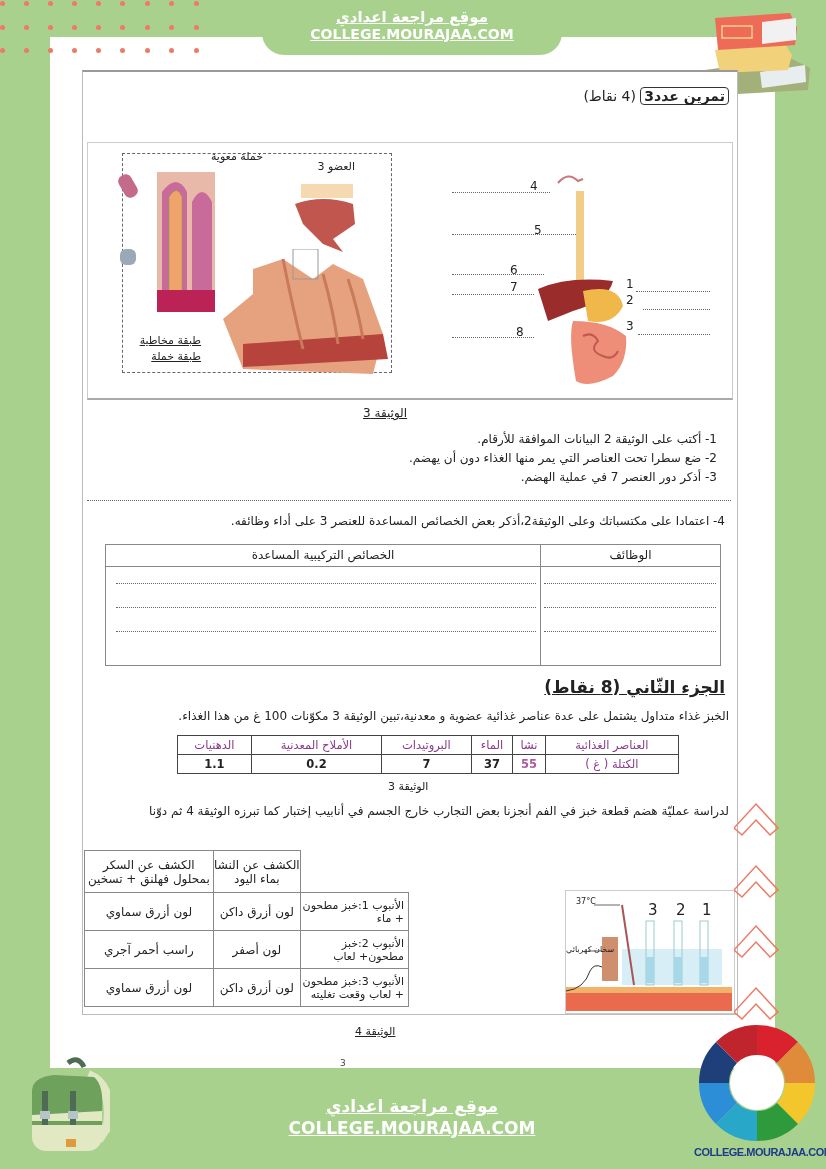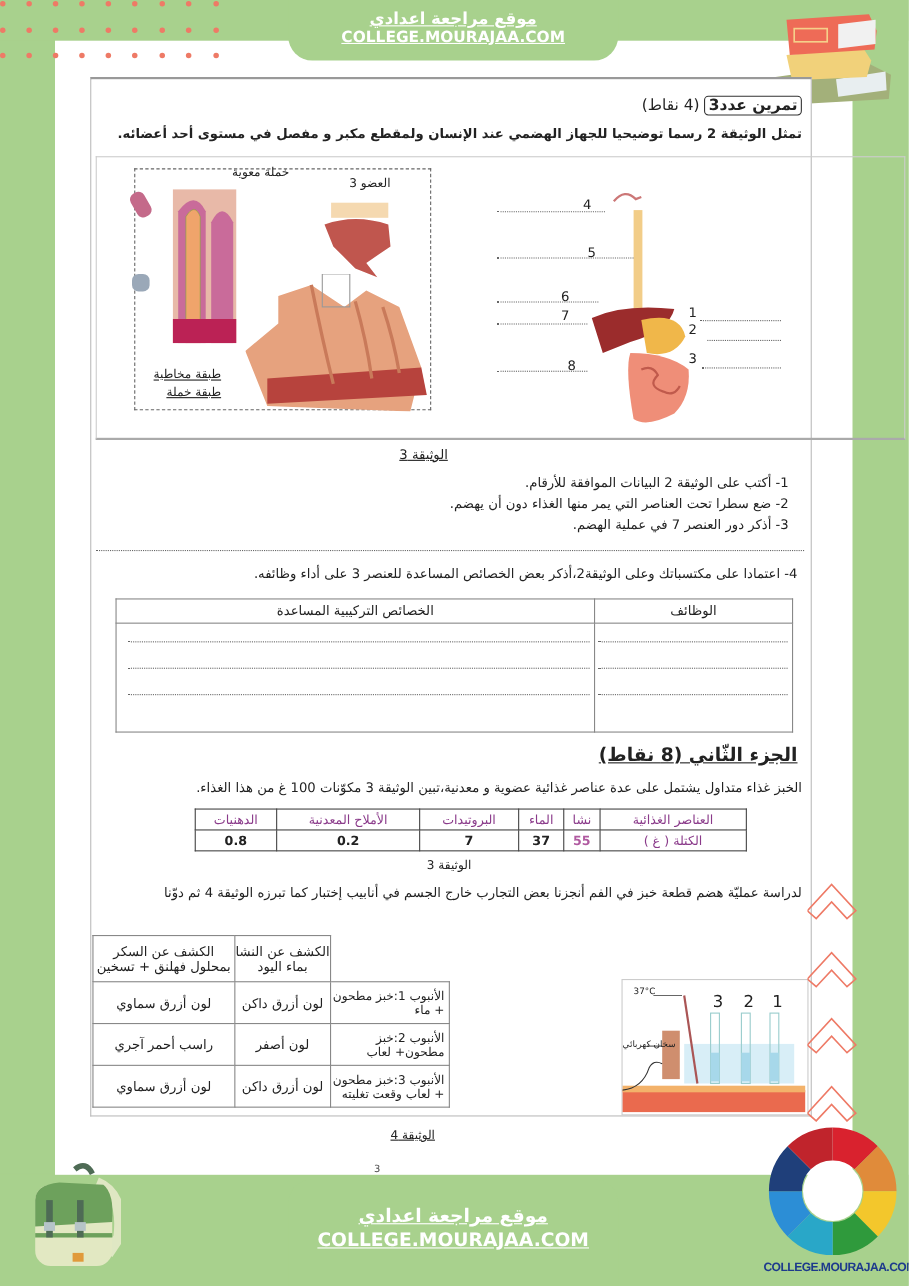--- a/index.html
+++ b/index.html
@@ -60,21 +60,21 @@
   }
   .ex-title {
     position: absolute; right: 8px; top: 16px; font-size: 14px;
     direction: rtl;
   }
   .ex-title .boxed { border: 1.5px solid #333; border-radius: 4px; padding: 0 3px; font-weight: bold; }
   .intro {
     position: absolute; right: 8px; top: 42px; font-size: 12px; font-weight: bold; white-space: nowrap;
   }
   .fig-box {
-    position: absolute; left: 4px; top: 70px; width: 736px; height: 258px;
+    position: absolute; left: 4px; top: 70px; width: 646px; height: 258px;
     border: 1px solid #ccc; border-bottom: 2px solid #aaa;
   }
   .villi-box {
     position: absolute; left: 34px; top: 10px; width: 270px; height: 220px;
     border: 1.5px dashed #666;
   }
   .lbl { position: absolute; font-size: 11px; white-space: nowrap; }
   .doc-caption { position: absolute; font-size: 12px; text-decoration: underline; }
   .q { position: absolute; right: 20px; font-size: 12px; white-space: nowrap; }
   .dotted-line { position: absolute; border-top: 1.5px dotted #666; }
@@ -165,21 +165,20 @@
   <path d="M62 12 L96 8 L96 30 L62 34 Z" fill="#f1f1f1"></path>
   <rect x="22" y="16" width="30" height="12" fill="none" stroke="#f5d08a" stroke-width="1.5"></rect>
 </svg>
 
 <div class="doc">
 
   <div class="ex-title">
     <span class="boxed">تمرين عدد3</span>
     <span>(4 نقاط)</span>
   </div>
-  <div class="intro">تمثل الوثيقة 2 رسما توضيحيا للجهاز الهضمي عند الإنسان ولمقطع مكبر و مفصل في مستوى أحد أعضائه.</div>
 
   <div class="fig-box">
     <div class="villi-box">
 
       <svg style="position:absolute;left:34px;top:18px" width="58" height="140" viewBox="0 0 58 140">
         <rect width="58" height="140" fill="#e8b9a8"></rect>
         <path d="M5 140 V20 Q20 0 30 20 V140" fill="#c96b9a"></path>
         <path d="M12 140 V25 Q20 12 25 25 V140" fill="#f0a46b" stroke="#7a3" stroke-width="0.5"></path>
         <path d="M35 140 V30 Q45 10 55 30 V140" fill="#c96b9a"></path>
         <rect y="118" width="58" height="22" fill="#b25"></rect>
@@ -280,21 +279,21 @@
       <td>البروتيدات</td>
       <td>الأملاح المعدنية</td>
       <td>الدهنيات</td>
     </tr>
     <tr class="v">
       <td style="color:#8a3a8a;font-weight:normal">الكتلة ( غ )</td>
       <td class="pink">55</td>
       <td>37</td>
       <td>7</td>
       <td>0.2</td>
-      <td>0.8</td>
+      <td>1.1</td>
     </tr>
   </tbody>
     </table>
   <div class="lbl" style="left:305px;top:708px;font-size:11px">الوثيقة 3</div>
 
   <div class="exp-text" style="top:732px">لدراسة عمليّة هضم قطعة خبز في الفم أنجزنا بعض التجارب خارج الجسم في أنابيب إختبار كما تبرزه الوثيقة 4 ثم دوّنا</div>
 
   <table class="exp">
     <tbody>
         <tr style="height:42px">

